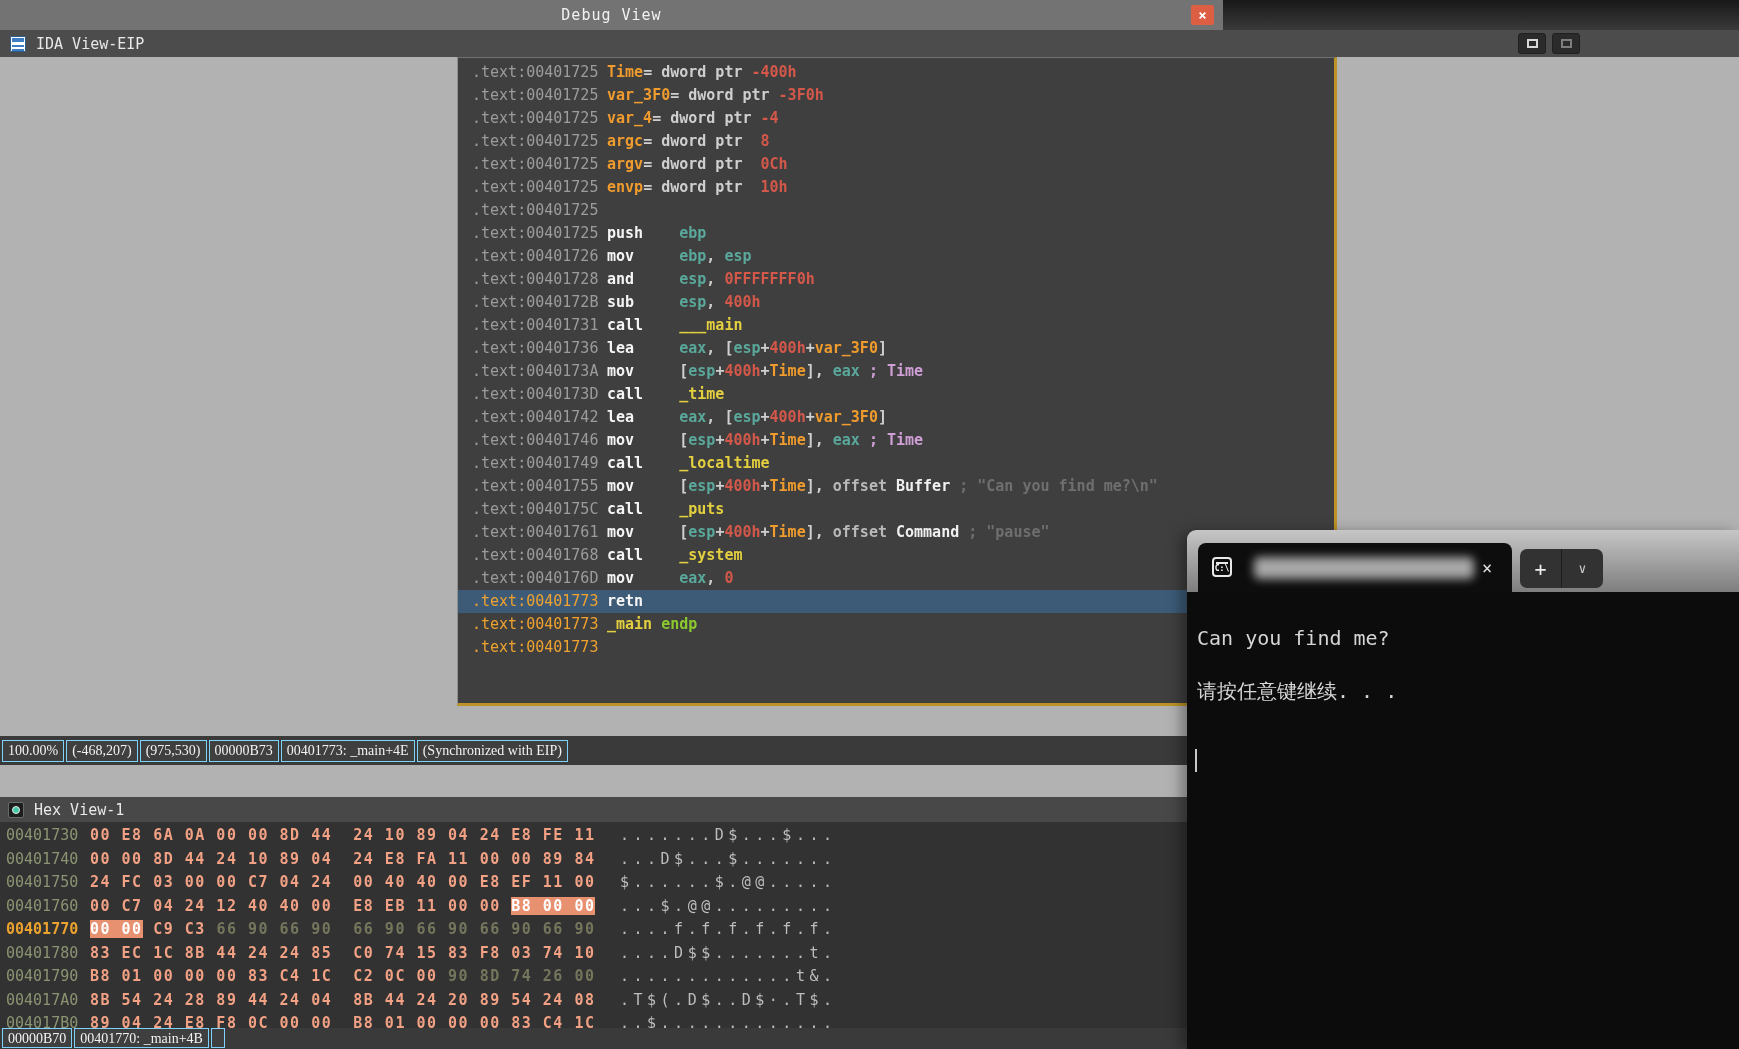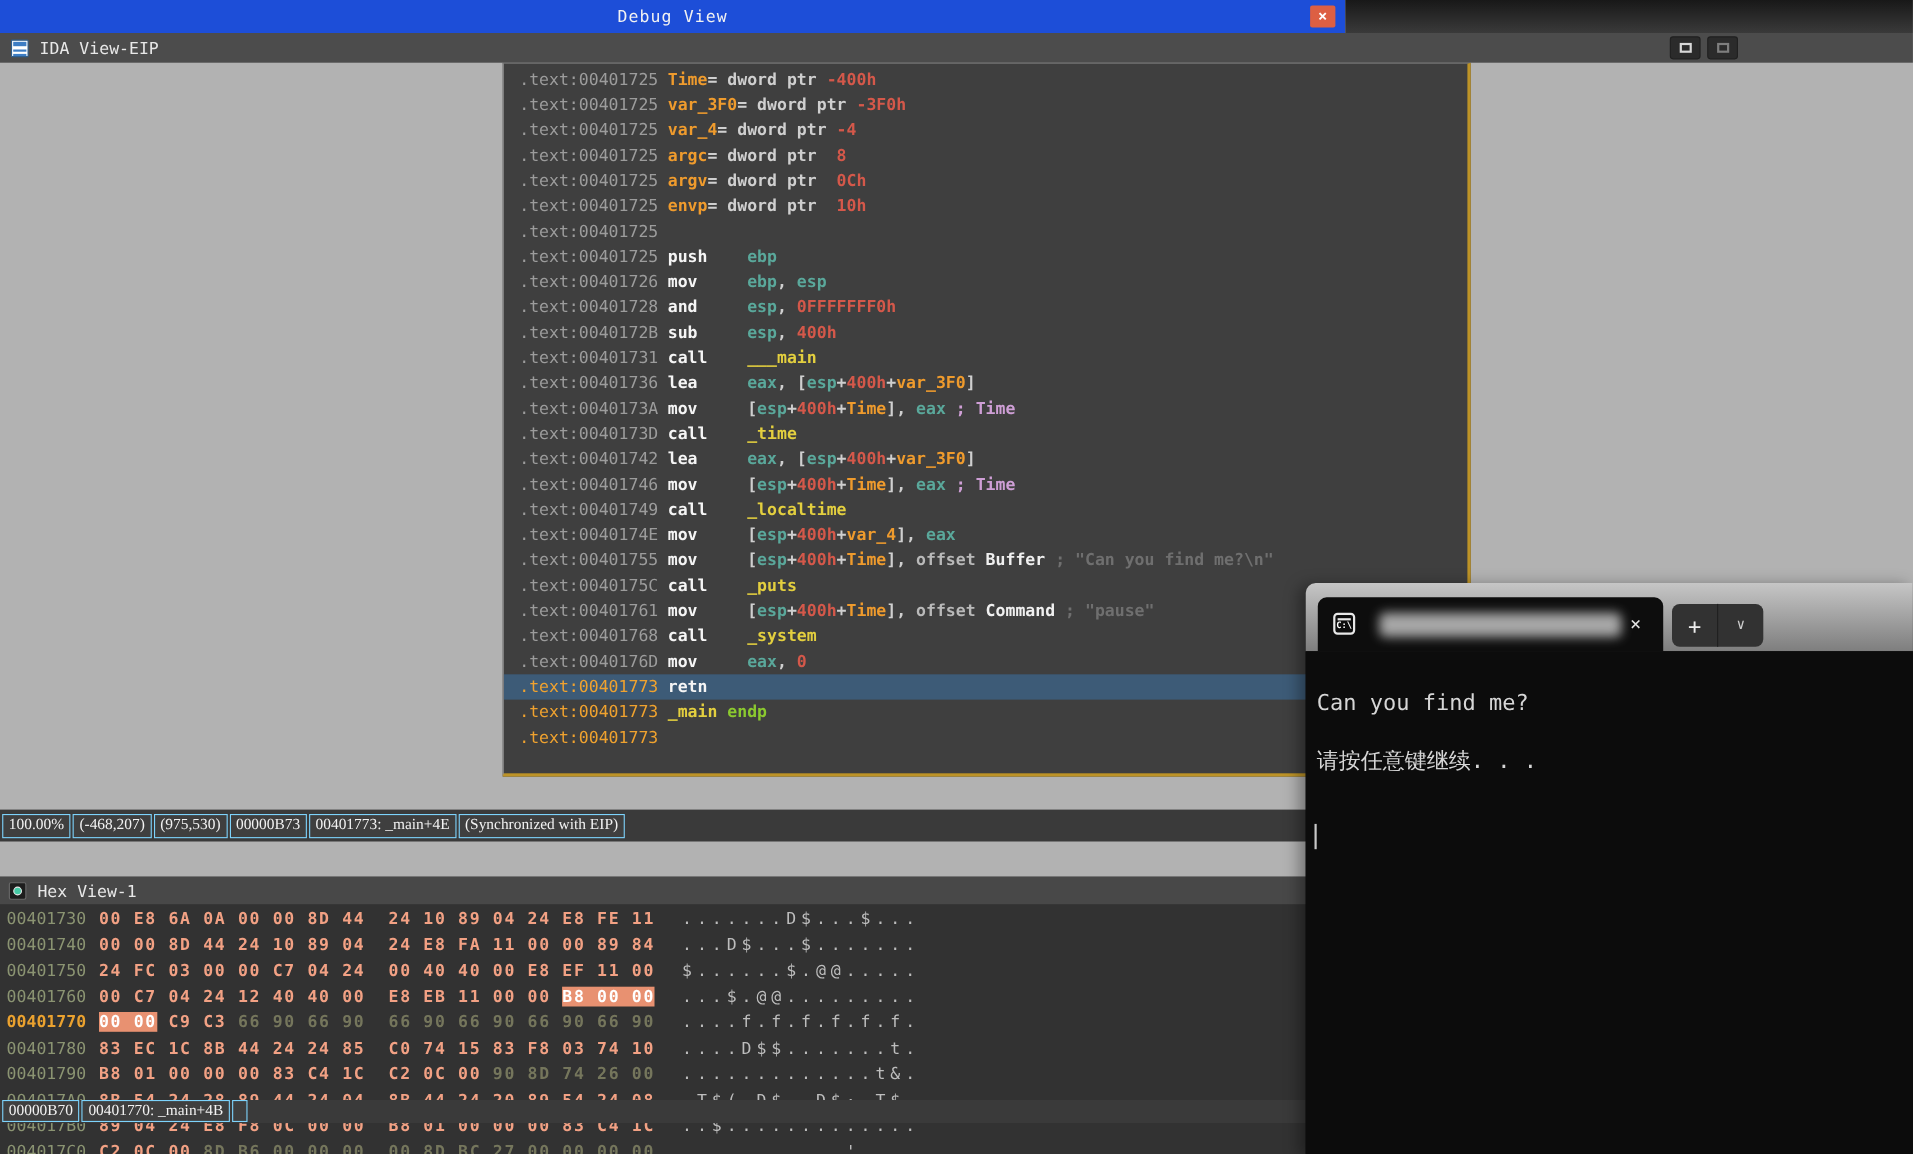--- a/index.html
+++ b/index.html
@@ -1,21 +1,21 @@
 <!DOCTYPE html>
 <html><head>
 <meta charset="utf-8">
 <style>
   * { margin:0; padding:0; box-sizing:border-box; }
   html,body { width:1739px; height:1049px; overflow:hidden; background:#b2b2b2;
     font-family:"DejaVu Sans Mono", monospace; }
   .abs { position:absolute; }
 
   
-  #titlebar { left:0; top:0; width:1223px; height:30px; background:#1d4ed8;
+  #titlebar { left:0; top:0; width:1223px; height:30px; background:#737373;
     display:flex; align-items:center; justify-content:center; }
   #titlebar .title { color:#f2f2f2; font-size:15px; letter-spacing:1px; }
   #btn-close-debug { position:absolute; left:1191px; top:5px; width:23px; height:20px;
     background:#dd5f43; border-radius:2px; color:#fff; font-size:14px; font-weight:bold;
     display:flex; align-items:center; justify-content:center; cursor:default; }
   #bg-termbar { left:1223px; top:0; width:516px; height:30px;
     background:linear-gradient(180deg,#181818,#3a3a3a); }
 
   
   #idabar { left:0; top:30px; width:1739px; height:27px; background:#4c4c4c;
@@ -60,21 +60,21 @@
   #hex-header .title { color:#e8e8e8; font-size:15px; margin-left:10px; }
   #hex-rows { padding-top:2px; }
   .hexrow { height:23.5px; line-height:23.5px; white-space:pre; font-size:15px; display:flex; }
   .haddr { width:90px; padding-left:6px; font-weight:400; }
   .hx-aG { color:#8b9472; } .hx-aO { color:#eba22f; font-weight:700; }
   .hbytes { width:530px; font-weight:700; letter-spacing:1.5px; }
   .hascii { color:#bdbdbd; letter-spacing:4.5px; }
   .h-b{color:#f2a184} .h-d{color:#75765c} .h-h{background:#e89171;color:#fff}
 
   
-  #bottom-bar { left:0; top:1000px; width:1739px; height:21px; background:#3a3a3a;
+  #bottom-bar { left:0; top:1028px; width:1739px; height:21px; background:#3a3a3a;
     display:flex; align-items:flex-start; }
   #bottom-bar .sbox { margin-top:0; height:20px; }
   .sbox.empty { width:14px; }
 
   
   #terminal { left:1187px; top:530px; width:552px; height:519px;
     border-top-left-radius:9px; background:#0c0c0c; z-index:50;
     box-shadow:-6px 2px 14px rgba(0,0,0,0.35); }
   #term-tabbar { position:absolute; left:0; top:0; width:100%; height:62px;
     background:linear-gradient(180deg,#c6c6c6,#7e7e7e); border-top-left-radius:9px; }
@@ -136,21 +136,20 @@
       <div class="dline"><span class="daddr aG">.text:00401726</span><span class="tok t-i">mov</span><span class="tok t-p">     </span><span class="tok t-r">ebp</span><span class="tok t-p">, </span><span class="tok t-r">esp</span></div>
       <div class="dline"><span class="daddr aG">.text:00401728</span><span class="tok t-i">and</span><span class="tok t-p">     </span><span class="tok t-r">esp</span><span class="tok t-p">, </span><span class="tok t-n">0FFFFFFF0h</span></div>
       <div class="dline"><span class="daddr aG">.text:0040172B</span><span class="tok t-i">sub</span><span class="tok t-p">     </span><span class="tok t-r">esp</span><span class="tok t-p">, </span><span class="tok t-n">400h</span></div>
       <div class="dline"><span class="daddr aG">.text:00401731</span><span class="tok t-i">call</span><span class="tok t-p">    </span><span class="tok t-f">___main</span></div>
       <div class="dline"><span class="daddr aG">.text:00401736</span><span class="tok t-i">lea</span><span class="tok t-p">     </span><span class="tok t-r">eax</span><span class="tok t-p">, [</span><span class="tok t-r">esp</span><span class="tok t-p">+</span><span class="tok t-n">400h</span><span class="tok t-p">+</span><span class="tok t-v">var_3F0</span><span class="tok t-p">]</span></div>
       <div class="dline"><span class="daddr aG">.text:0040173A</span><span class="tok t-i">mov</span><span class="tok t-p">     [</span><span class="tok t-r">esp</span><span class="tok t-p">+</span><span class="tok t-n">400h</span><span class="tok t-p">+</span><span class="tok t-v">Time</span><span class="tok t-p">], </span><span class="tok t-r">eax</span><span class="tok t-cp"> ; Time</span></div>
       <div class="dline"><span class="daddr aG">.text:0040173D</span><span class="tok t-i">call</span><span class="tok t-p">    </span><span class="tok t-f">_time</span></div>
       <div class="dline"><span class="daddr aG">.text:00401742</span><span class="tok t-i">lea</span><span class="tok t-p">     </span><span class="tok t-r">eax</span><span class="tok t-p">, [</span><span class="tok t-r">esp</span><span class="tok t-p">+</span><span class="tok t-n">400h</span><span class="tok t-p">+</span><span class="tok t-v">var_3F0</span><span class="tok t-p">]</span></div>
       <div class="dline"><span class="daddr aG">.text:00401746</span><span class="tok t-i">mov</span><span class="tok t-p">     [</span><span class="tok t-r">esp</span><span class="tok t-p">+</span><span class="tok t-n">400h</span><span class="tok t-p">+</span><span class="tok t-v">Time</span><span class="tok t-p">], </span><span class="tok t-r">eax</span><span class="tok t-cp"> ; Time</span></div>
       <div class="dline"><span class="daddr aG">.text:00401749</span><span class="tok t-i">call</span><span class="tok t-p">    </span><span class="tok t-f">_localtime</span></div>
-      <div class="dline"><span class="daddr aG">.text:0040174E</span><span class="tok t-i">mov</span><span class="tok t-p">     [</span><span class="tok t-r">esp</span><span class="tok t-p">+</span><span class="tok t-n">400h</span><span class="tok t-p">+</span><span class="tok t-v">var_4</span><span class="tok t-p">], </span><span class="tok t-r">eax</span></div>
       <div class="dline"><span class="daddr aG">.text:00401755</span><span class="tok t-i">mov</span><span class="tok t-p">     [</span><span class="tok t-r">esp</span><span class="tok t-p">+</span><span class="tok t-n">400h</span><span class="tok t-p">+</span><span class="tok t-v">Time</span><span class="tok t-p">], </span><span class="tok t-o">offset </span><span class="tok t-w">Buffer</span><span class="tok t-cg"> ; "Can you find me?\n"</span></div>
       <div class="dline"><span class="daddr aG">.text:0040175C</span><span class="tok t-i">call</span><span class="tok t-p">    </span><span class="tok t-f">_puts</span></div>
       <div class="dline"><span class="daddr aG">.text:00401761</span><span class="tok t-i">mov</span><span class="tok t-p">     [</span><span class="tok t-r">esp</span><span class="tok t-p">+</span><span class="tok t-n">400h</span><span class="tok t-p">+</span><span class="tok t-v">Time</span><span class="tok t-p">], </span><span class="tok t-o">offset </span><span class="tok t-w">Command</span><span class="tok t-cg"> ; "pause"</span></div>
       <div class="dline"><span class="daddr aG">.text:00401768</span><span class="tok t-i">call</span><span class="tok t-p">    </span><span class="tok t-f">_system</span></div>
       <div class="dline"><span class="daddr aG">.text:0040176D</span><span class="tok t-i">mov</span><span class="tok t-p">     </span><span class="tok t-r">eax</span><span class="tok t-p">, </span><span class="tok t-n">0</span></div>
       <div class="dline hl"><span class="daddr aO">.text:00401773</span><span class="tok t-i">retn</span></div>
       <div class="dline"><span class="daddr aO">.text:00401773</span><span class="tok t-f">_main</span><span class="tok t-p"> </span><span class="tok t-g">endp</span></div>
       <div class="dline"><span class="daddr aO">.text:00401773</span></div>
     </div>
 </div>

